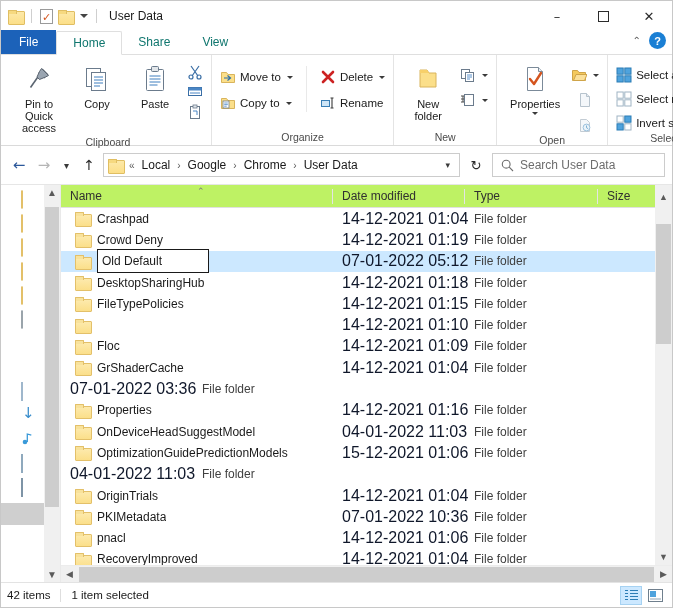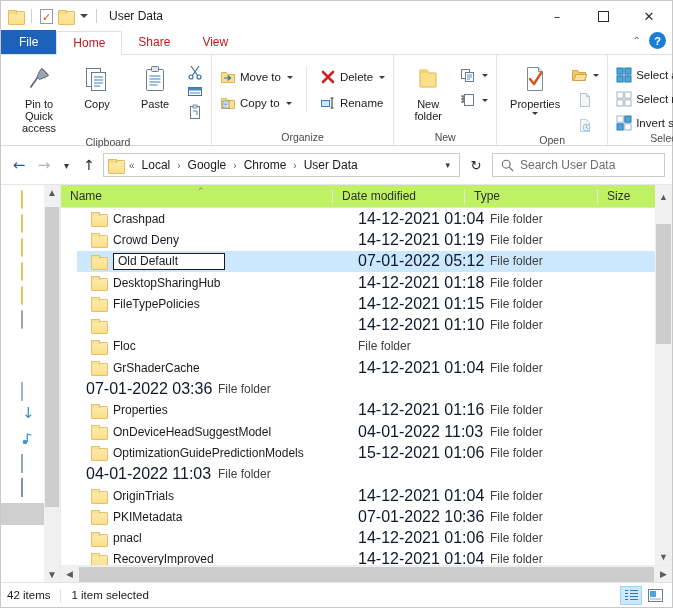--- a/index.html
+++ b/index.html
@@ -66,21 +66,21 @@
     font-family: "DejaVu Sans", sans-serif;
   }
 
   
   .tabstrip {
     height: 24px; flex: 0 0 24px; display: flex; align-items: flex-end;
     background: #ffffff; position: relative;
     border-bottom: 1px solid #dfdfdf;
   }
   .tab {
-    height: 24px; padding: 4px 16px; font-size: 12px; color: #b91c1c;
+    height: 24px; padding: 4px 16px; font-size: 12px; color: #0f766e;
     display: flex; align-items: center; white-space: nowrap;
   }
   .tab.file {
     background: #1c62b9; color: #ffffff; padding: 0 18px; font-weight: 400;
   }
   .tab.active {
     background: #ffffff; border: 1px solid #dfdfdf; border-bottom: 1px solid #ffffff;
     margin-bottom: -1px; border-radius: 2px 2px 0 0;
   }
   .tabstrip-right {
@@ -272,21 +272,21 @@
   }
   .hdr-scrollcap {
     position: absolute; right: 0; top: 0; width: 17px; height: 23px;
     background: #f0f0f0; display: flex; align-items: center;
     justify-content: center; font-size: 9px; color: #5a5a5a;
   }
 
   .listwrap { flex: 1; display: flex; min-height: 0; }
   .rows { flex: 1; min-width: 0; overflow: hidden; }
   .row {
-    height: 21.3px; display: flex; align-items: center; position: relative; margin-left: 16px;
+    height: 21.3px; display: flex; align-items: center; position: relative;
   }
   .row.selected { background: #cce8ff; }
   .cell-name {
     width: 272px; display: flex; align-items: center; gap: 7px;
     padding-left: 14px; min-width: 0;
   }
   .rowfolder {
     width: 15px; height: 13px; flex: 0 0 15px; position: relative;
   }
   .rowfolder::before {
@@ -297,21 +297,21 @@
   .rowfolder::after {
     content: ""; position: absolute; left: 0; top: 0; width: 7px; height: 3px;
     background: #f8e29c; border: 1px solid #e3c069; border-bottom: none;
     border-radius: 1px 1px 0 0;
   }
   .fname {
     font-size: 12px; color: #1a1a1a; white-space: nowrap;
     overflow: hidden; text-overflow: ellipsis;
   }
   .rename-box {
-    border: 1px solid #1a1a1a; background: #ffffff; height: 17px;
+    border: 1px solid #1a1a1a; background: #ffffff; height: 24px;
     display: flex; align-items: center; padding: 0 2px 0 4px; width: 112px;
   }
   .rename-box .fname { font-size: 12px; }
   .cell-date {
     width: 132px; font-size: 16px; color: #0f172a; padding-left: 9px;
     white-space: nowrap;
   }
   .cell-type {
     width: 133px; font-size: 12px; color: #404040; padding-left: 9px;
     white-space: nowrap;
@@ -747,20 +747,21 @@
               </div>
               <div class="cell-date">14-12-2021 01:10</div>
               <div class="cell-type">File folder</div>
               <div class="cell-size"></div>
             </div>
             <div class="row">
               <div class="cell-name">
                 <span class="rowfolder"></span>
                 <span class="fname">Floc</span>
               </div>
+              <div class="cell-date">14-12-2021 01:09</div>
               <div class="cell-type">File folder</div>
               <div class="cell-size"></div>
             </div>
             <div class="row">
               <div class="cell-name">
                 <span class="rowfolder"></span>
                 <span class="fname">GrShaderCache</span>
               </div>
               <div class="cell-date">14-12-2021 01:04</div>
               <div class="cell-type">File folder</div>

